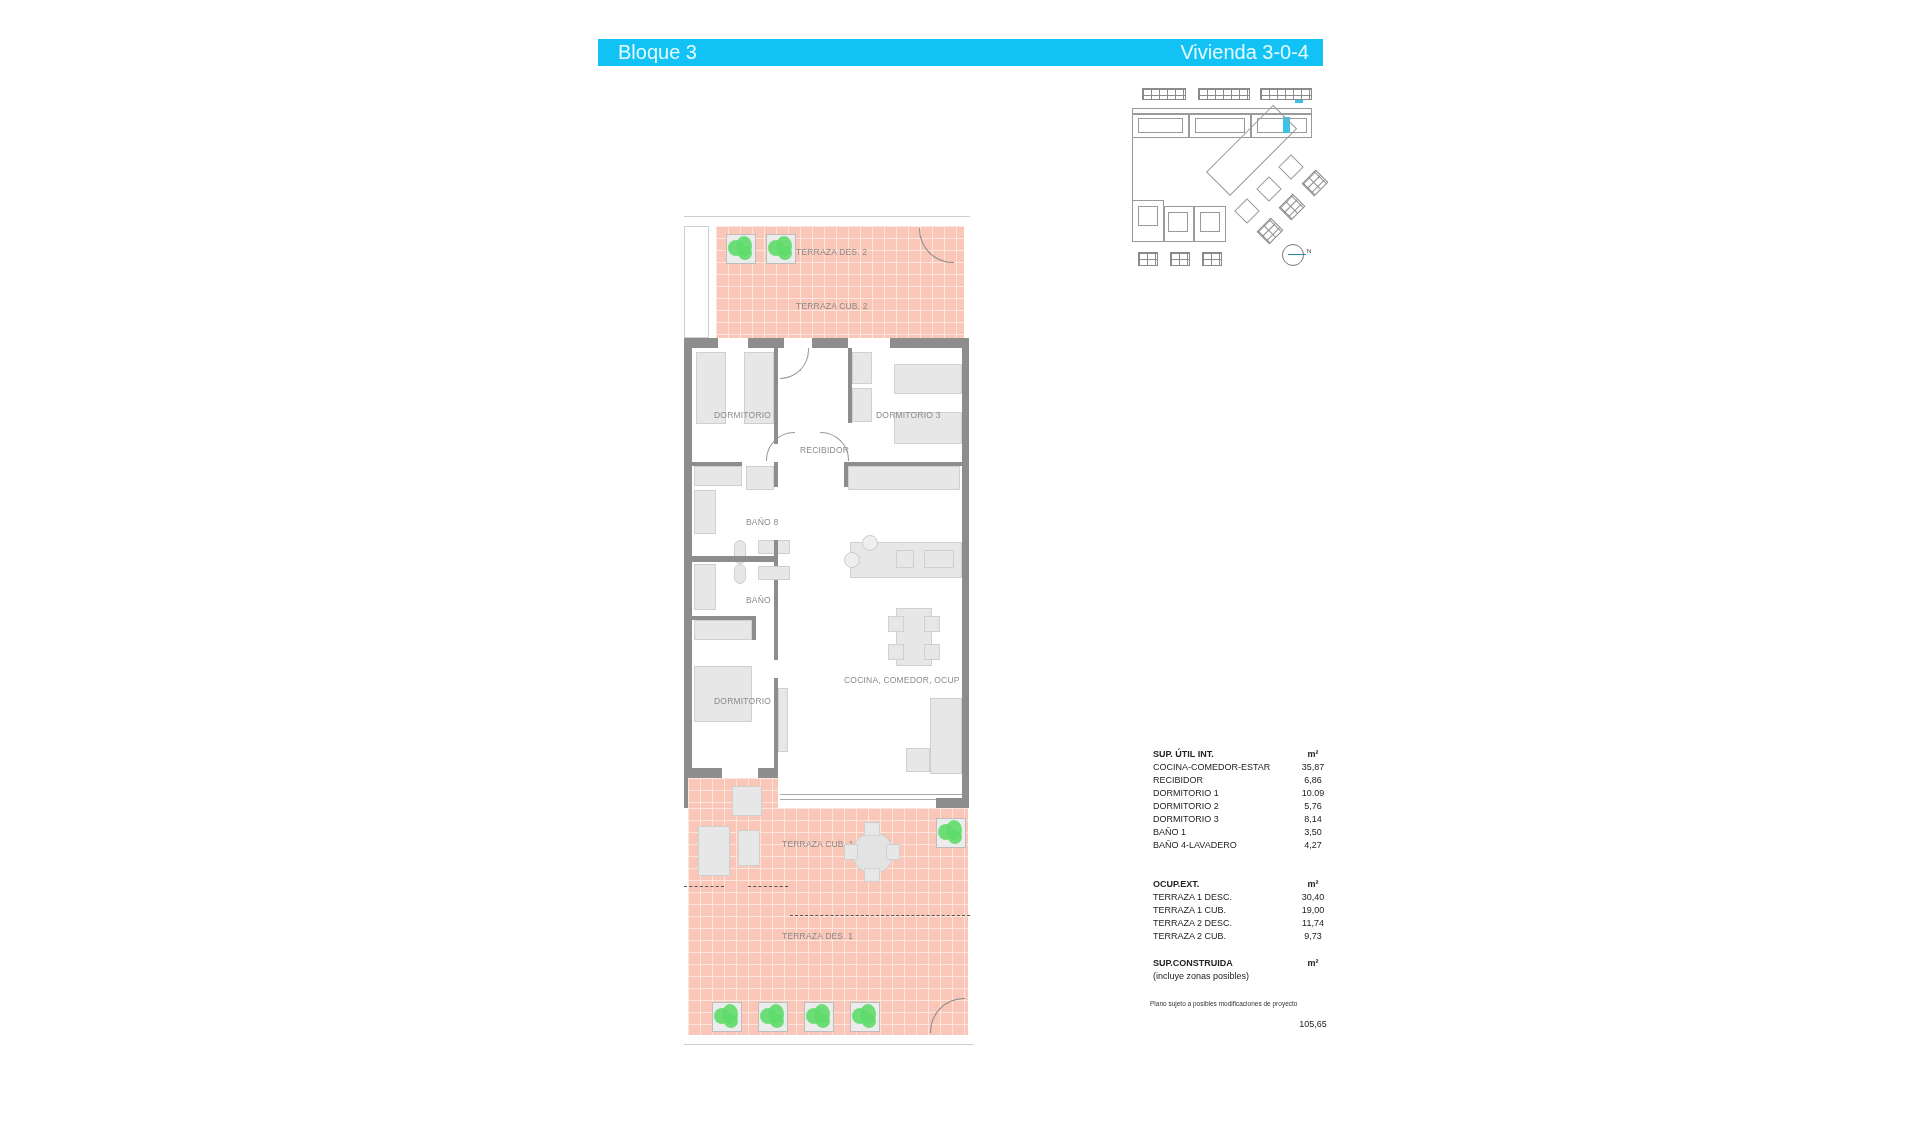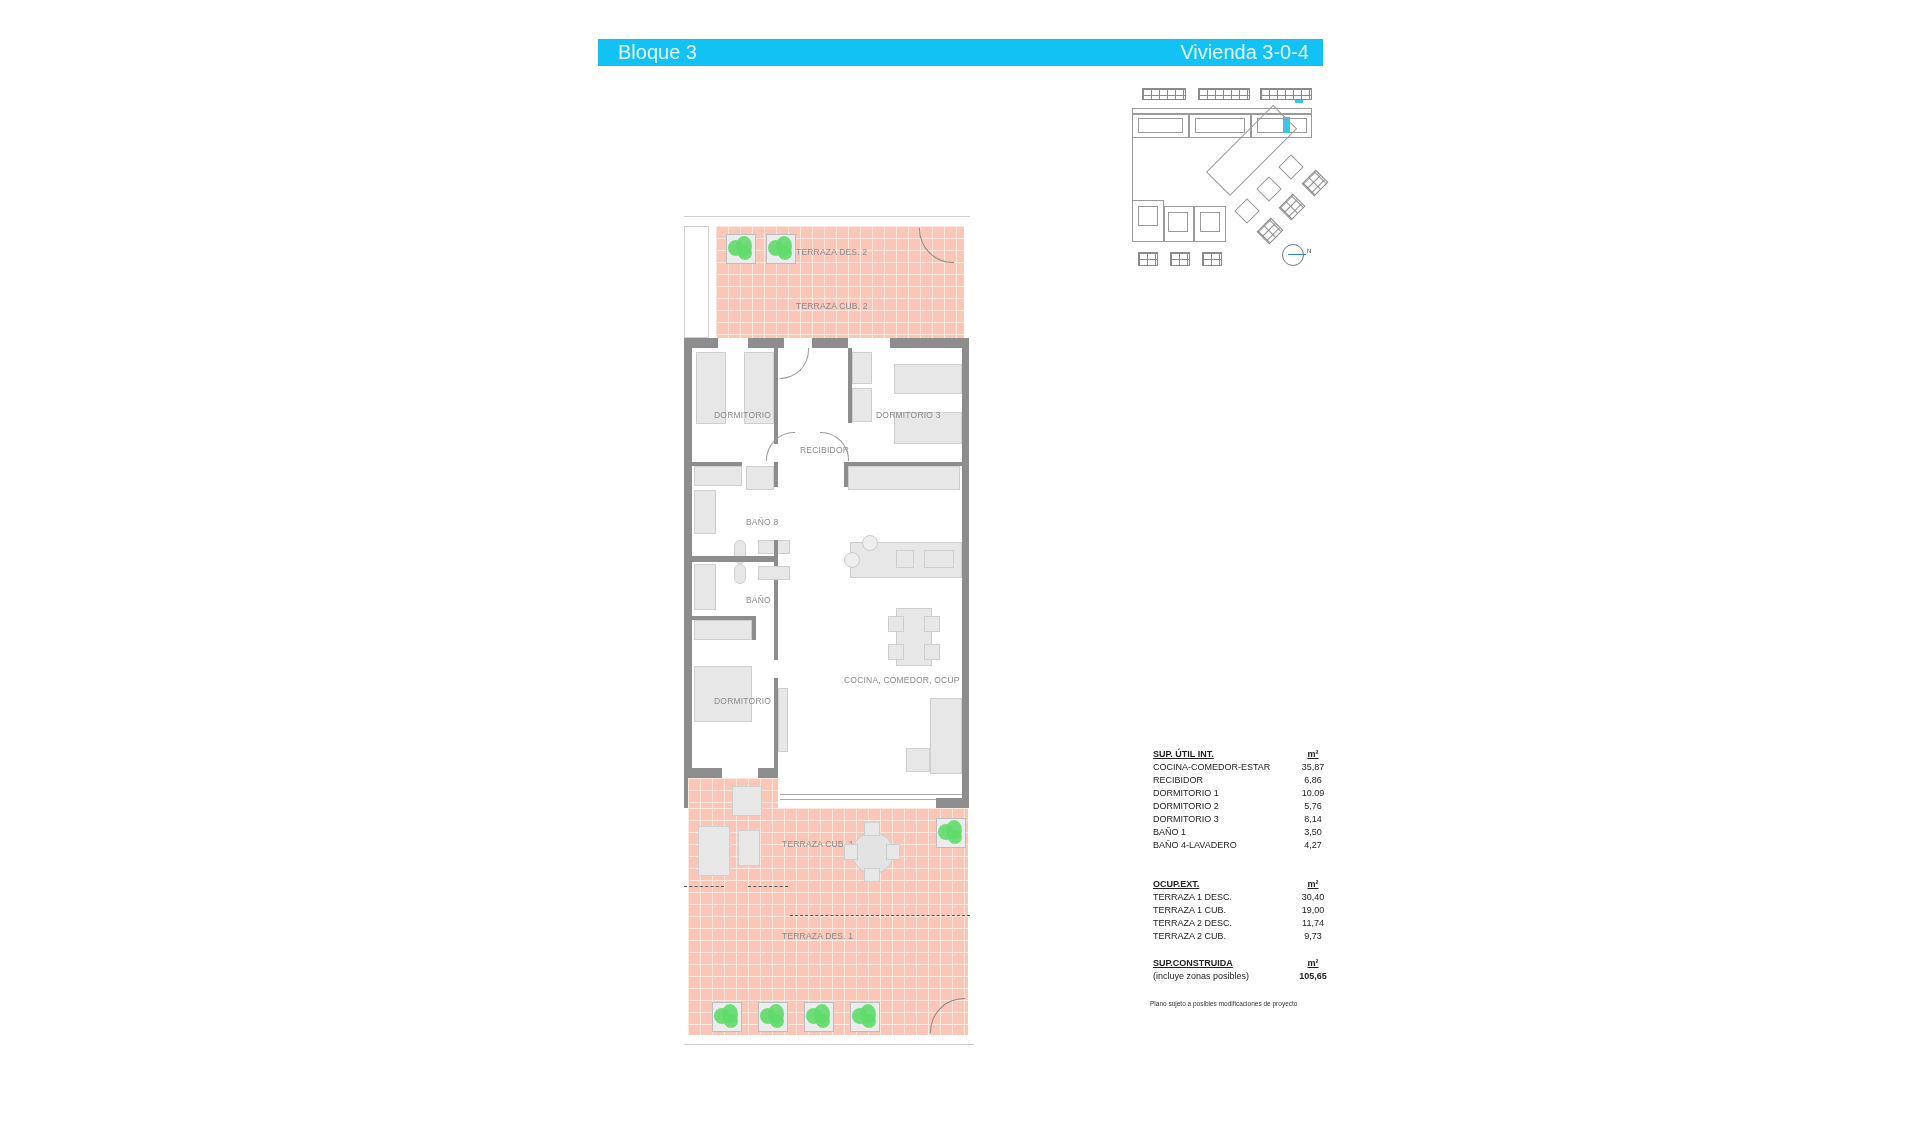--- a/index.html
+++ b/index.html
@@ -15,21 +15,21 @@
     background-size:12px 12px; }
   .wall { background:#8d8d8d; }
   .furn { background:#e7e7e7; border:1px solid #cfcfcf; box-sizing:border-box; }
   .room-label { position:absolute; font-size:8.5px; color:#8a8a8a; white-space:nowrap; letter-spacing:0.2px; }
   .tree { position:absolute; width:30px; height:30px; }
   .tree .pot { position:absolute; left:0; top:0; width:30px; height:30px; border:1px solid #bdbdbd; background:#ececec; box-sizing:border-box; }
   .tree .leaf { position:absolute; border-radius:50%; background:#5fdc6a; opacity:0.9; }
   .tbl { left:1153px; top:748px; width:180px; font-size:9px; color:#222; }
   .tbl .row { display:flex; justify-content:space-between; height:13px; line-height:13px; }
   .tbl .row .v { width:40px; text-align:center; }
-  .tbl .hdr { font-weight:bold;text-decoration:underline; }
+  .tbl .hdr { font-weight:bold; }
   .footnote { left:1150px; top:1000px; font-size:6.5px; color:#333; }
   .keyplan { left:1130px; top:82px; width:225px; height:195px; }
   .kp-line { position:absolute; border:1px solid #9a9a9a; box-sizing:border-box; }
   .kp-grid { position:absolute; box-sizing:border-box; border:1px solid #8a8a8a;
     background-image: linear-gradient(90deg, #8a8a8a 1px, transparent 1px), linear-gradient(#8a8a8a 1px, transparent 1px);
     background-size:8px 100%, 100% 6px; }
   .dashed-h { position:absolute; height:0; border-top:1px dashed #555; }
   .thin-line { position:absolute; background:#cfcfcf; }
 </style>
 </head>
@@ -281,17 +281,17 @@
       <span class="v">9,73</span>
     </div>
 
   <div style="height:14px;"></div>
   <div class="row hdr">
     <span>SUP.CONSTRUIDA</span>
     <span class="v">m²</span>
   </div>
   <div class="row">
     <span>(incluye zonas posibles)</span>
-    <span class="v" style="font-weight:bold;">105,65</span>
+    <span class="v" style="font-weight:normal;margin-top:48px;">105,65</span>
   </div>
 </div>
 
 <div class="abs footnote">Plano sujeto a posibles modificaciones de proyecto</div>
 
 </body></html>

